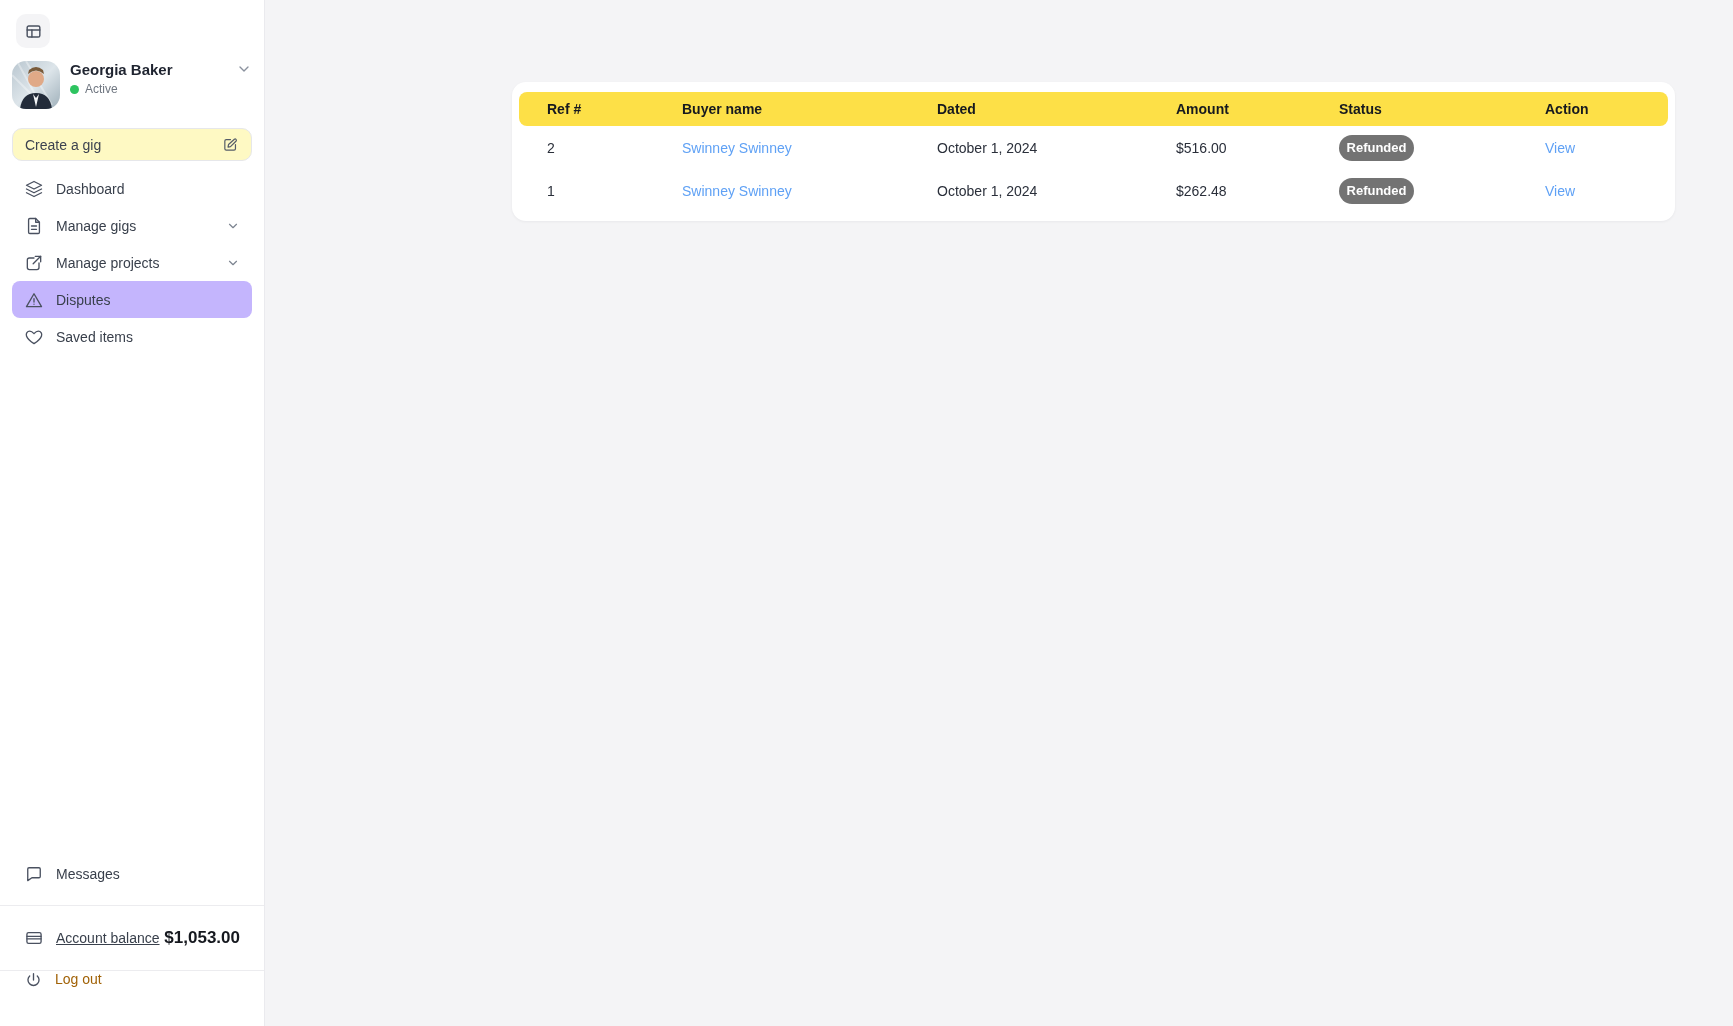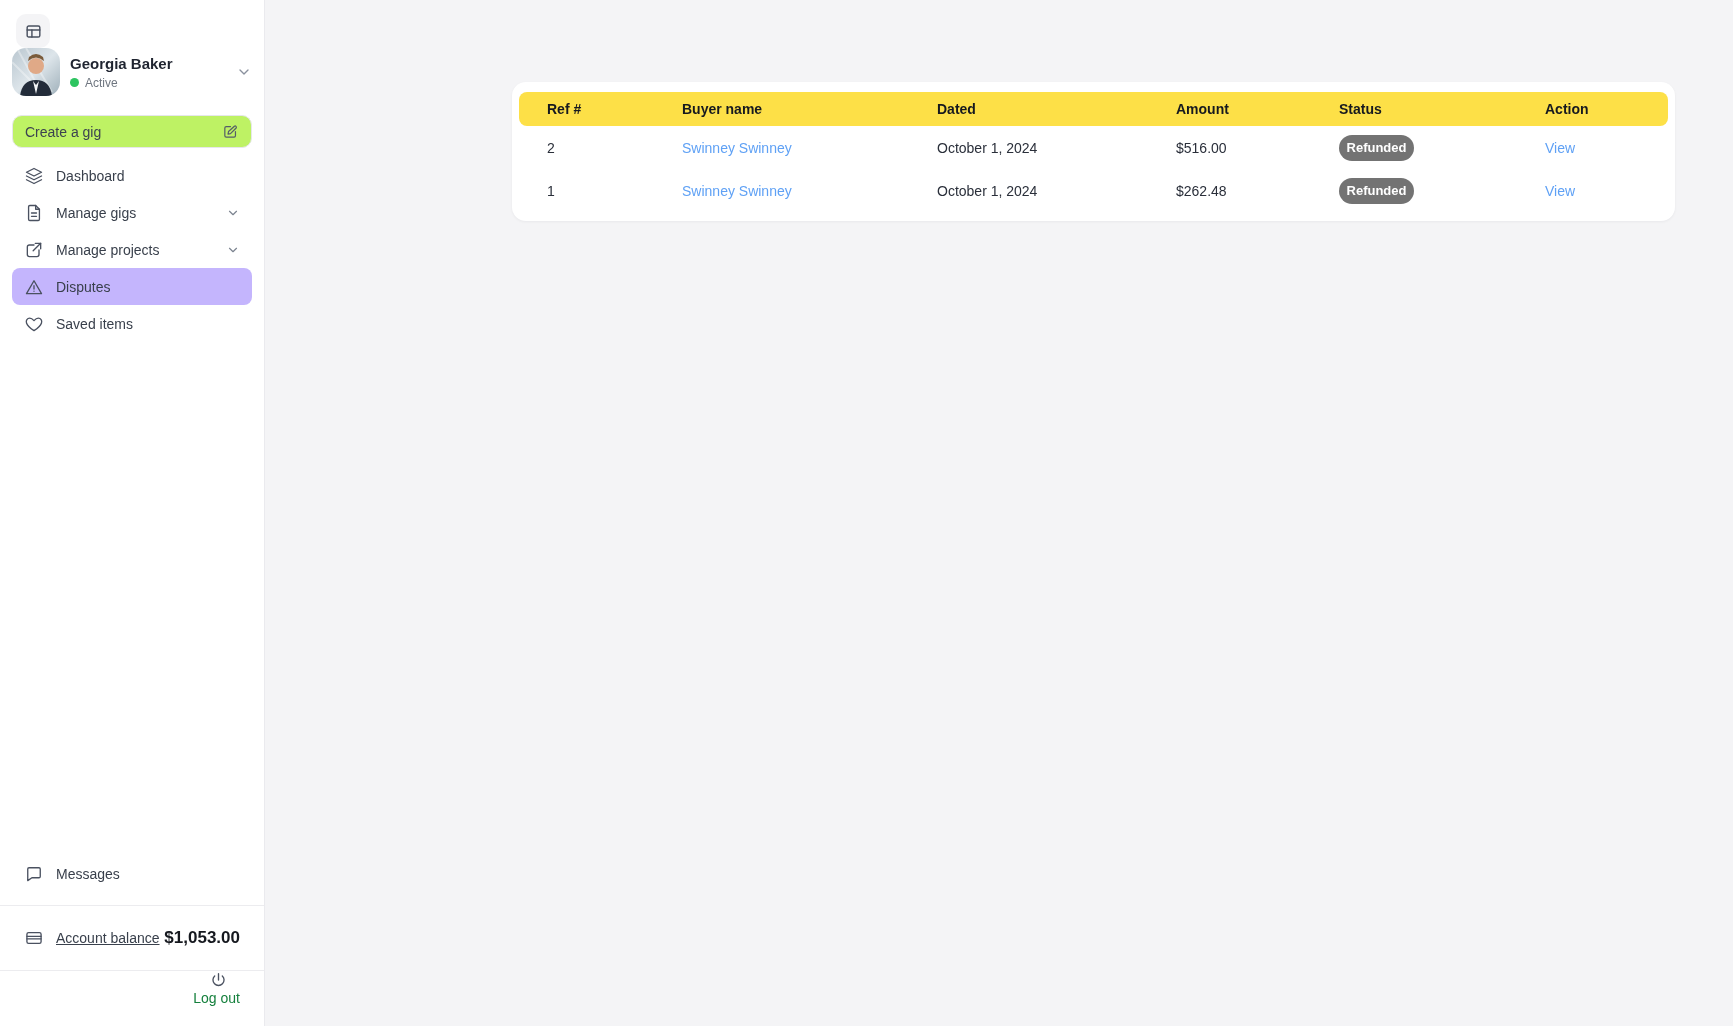--- a/index.html
+++ b/index.html
@@ -21,37 +21,38 @@
     display: flex; flex-direction: column;
     padding: 14px 12px 0 12px;
   }
   .toggle-btn {
     width: 34px; height: 34px; margin-left: 4px;
     background: #f4f4f6; border-radius: 10px;
     display: flex; align-items: center; justify-content: center;
     color: #4a5160; cursor: pointer;
   }
   .profile {
-    display: flex; align-items: center;
+    margin-top: 13px;
+    display: flex; 
   }
   .avatar {
     width: 48px; height: 48px; border-radius: 14px;
     overflow: hidden; flex: none;
   }
   .profile-info { margin-left: 10px; }
   .profile-name { font-size: 15px; font-weight: bold; color: #1f2430; }
   .profile-status { display: flex; align-items: center; margin-top: 4px; }
   .status-dot { width: 9px; height: 9px; border-radius: 50%; background: #2dc460; }
   .status-label { font-size: 12px; color: #6f7680; margin-left: 6px; }
   .profile-chevron { margin-left: auto; color: #8a919e; cursor: pointer; }
 
   .create-gig {
     margin-top: 19px; height: 33px;
     border: 1px solid #e6e7ea; border-radius: 10px;
-    background: #bef264;
+    background: #fef9c3;
     display: flex; align-items: center;
     padding: 0 12px;
     font-size: 14px; color: #3c4250;
     cursor: pointer;
   }
   .create-gig .icon { margin-left: auto; color: #555c68; }
 
   .nav { margin-top: 9px; }
   .nav-item {
     height: 37px; border-radius: 8px;
@@ -72,22 +73,22 @@
     margin: 0 -12px;
   }
   .balance-row {
     height: 64px; display: flex; align-items: center;
     padding: 0 12px;
   }
   .balance-row .icon { color: #4a5160; }
   .balance-label { font-size: 14px; color: #39404c; margin-left: 12px; text-decoration: underline; }
   .balance-value { margin-left: auto; font-size: 17px; font-weight: bold; color: #15181e; text-align: center; }
   .logout-row {
-    height: 55px; display: flex; align-items: flex-end;
-    padding: 0 12px; font-size: 14px; color: #15803d; cursor: pointer; flex-direction: column;
+    height: 55px; display: flex; align-items: flex-start;
+    padding: 0 12px; font-size: 14px; color: #a16207; cursor: pointer;
   }
   .logout-row .icon { color: #4a5160; margin-right: 12px; }
 
   
   .main {
     position: absolute; left: 266px; top: 0;
     width: 1467px; height: 1026px;
     padding: 65px 0 0 246px;
   }
   .main-header {

